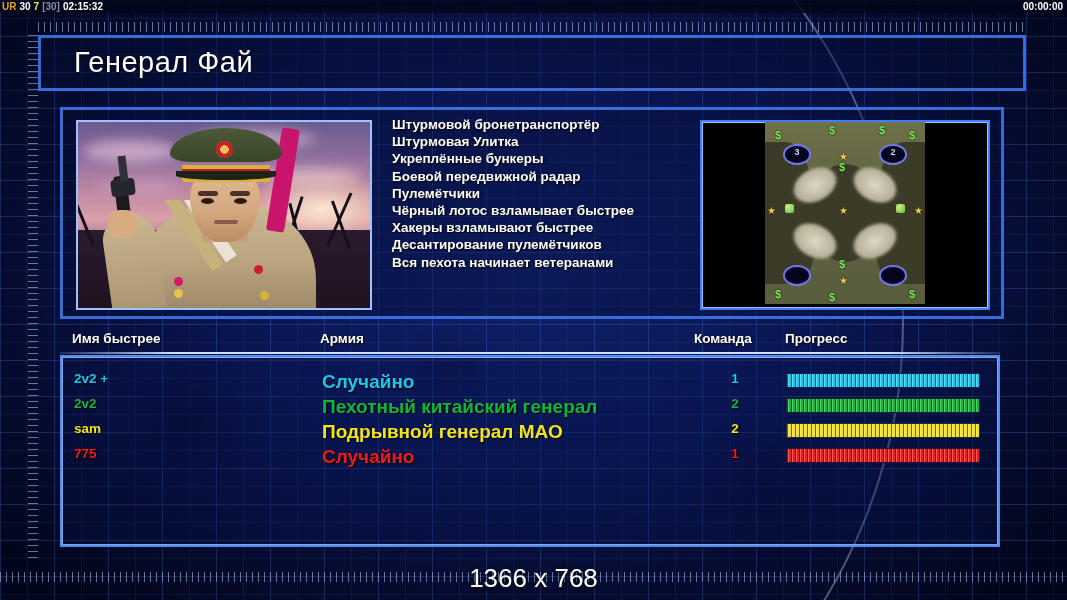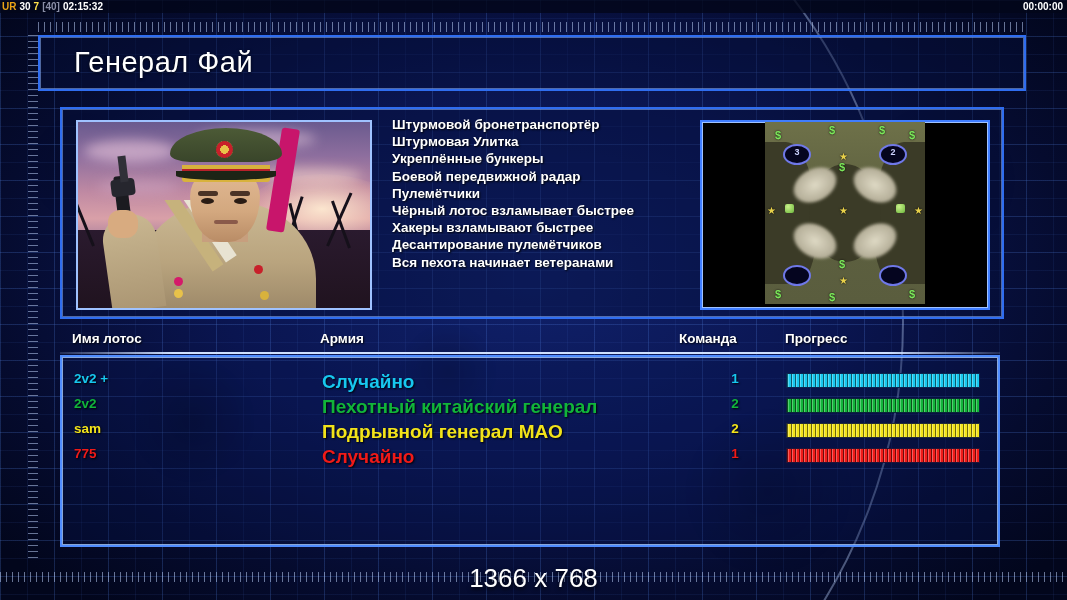--- a/index.html
+++ b/index.html
@@ -128,21 +128,21 @@
   .mm-crate{position:absolute;width:9px;height:9px;border-radius:2px;
             background:radial-gradient(circle at 35% 30%,#caf08a,#6cb83c);}
 
   
   .tablewrap{position:absolute;left:22px;top:296px;width:940px;height:216px;}
   .thead{position:absolute;left:0;top:0;width:940px;height:22px;}
   .thead b{position:absolute;top:0;color:#fff;font-size:13.5px;font-weight:bold;
            text-shadow:1px 1px 2px rgba(0,0,0,.9);}
   .h-name{left:12px;}
   .h-army{left:260px;}
-  .h-team{left:619px;}
+  .h-team{left:634px;}
   .h-prog{left:725px;}
   .hrule{position:absolute;left:0;top:21px;width:940px;height:2px;
          background:linear-gradient(90deg,rgba(190,215,255,.15),#cfe0ff 12%,#cfe0ff 88%,rgba(190,215,255,.15));}
 
   .listbox{position:absolute;left:0;top:24px;width:936px;height:188px;
            border:2px solid #4f8cff;box-shadow:0 0 0 1px rgba(170,205,255,.8) inset;
            background:rgba(8,20,80,.28);overflow:hidden;}
   .row{position:relative;height:25px;}
   .row .nm{position:absolute;left:12px;top:3px;font-size:13.5px;font-weight:bold;
            text-shadow:1px 1px 2px rgba(0,0,0,.9);}
@@ -181,21 +181,21 @@
   <div class="grid2"></div>
   <div class="mottle"></div>
   <div class="arc"></div>
 
   <div class="ruler-h" style="left:38px;top:22px;width:988px;"></div>
   <div class="ruler-h" style="left:0px;bottom:18px;width:1067px;"></div>
   <div class="ruler-v" style="left:28px;top:35px;height:524px;"></div>
 
   <div class="hud">
     <div class="l">
-      <span class="c-ur">UR</span><span class="c-w">30</span><span class="c-y">7</span><span class="c-g">[40]</span><span class="c-w">02:15:32</span>
+      <span class="c-ur">UR</span><span class="c-w">30</span><span class="c-y">7</span><span class="c-g">[30]</span><span class="c-w">02:15:32</span>
     </div>
     <div class="r">00:00:00</div>
   </div>
 
   <div class="outer">
 
     <div class="panel titlebar">
       <div class="title">Генерал Фай</div>
     </div>
 
@@ -297,21 +297,21 @@
           <div class="mm-oil" style="left:74px;bottom:18px;">★</div>
 
           <div class="mm-crate" style="left:20px;top:82px;"></div>
           <div class="mm-crate" style="right:20px;top:82px;"></div>
         </div>
       </div>
     </div>
 
     <div class="tablewrap">
       <div class="thead">
-        <b class="h-name">Имя лотос</b>
+        <b class="h-name">Имя быстрее</b>
         <b class="h-army">Армия</b>
         <b class="h-team">Команда</b>
         <b class="h-prog">Прогресс</b>
       </div>
       <div class="hrule"></div>
 
       <div class="listbox">
         <div class="rowpad"></div>
         <div class="row">
           <span class="nm" style="color: rgb(23, 200, 239); text-align: right;">2v2 +</span>

